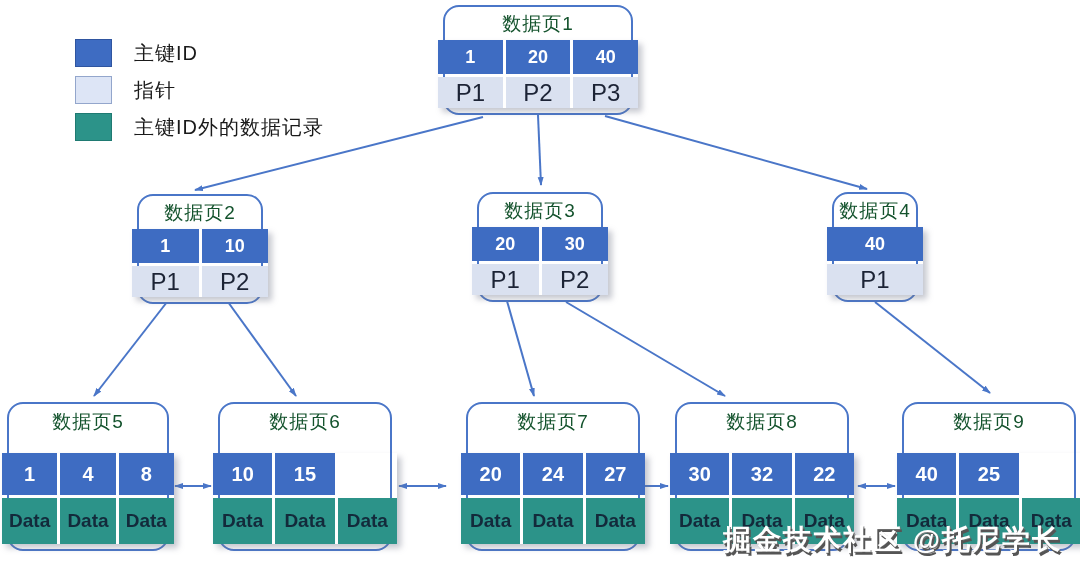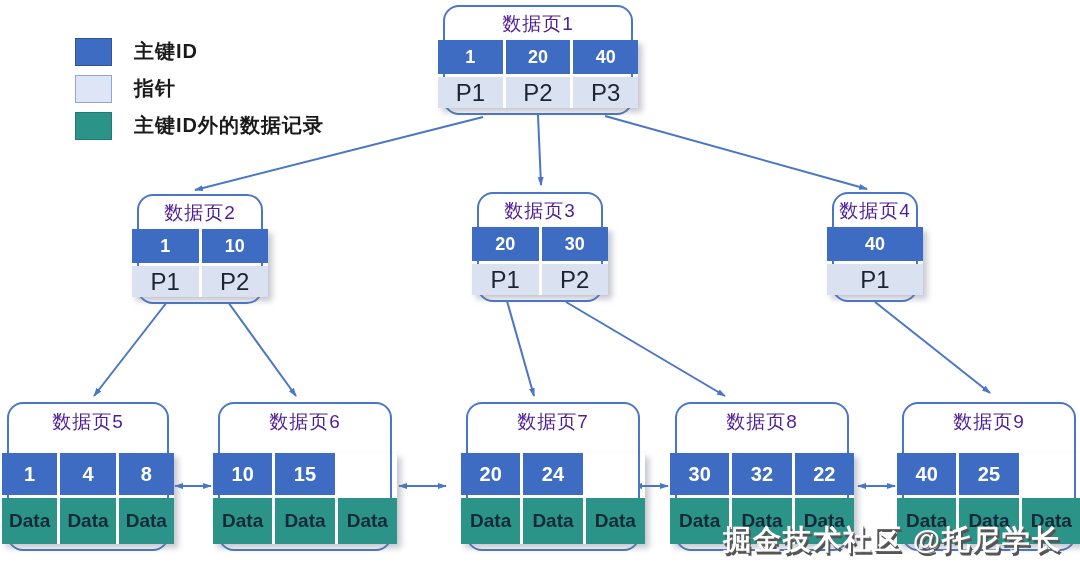--- a/index.html
+++ b/index.html
@@ -2,30 +2,30 @@
 <html><head>
 <meta charset="utf-8">
 <style>
   html,body{margin:0;padding:0;background:#fff;}
   #canvas{
     position:relative;width:1080px;height:565px;background:#ffffff;overflow:hidden;
     font-family:"Liberation Sans", sans-serif;
   }
   
   #legend{position:absolute;left:75px;top:38px;}
-  .legend-row{display:flex;align-items:flex-start;margin-bottom:7px;height:30px;font-weight:bold;}
+  .legend-row{display:flex;align-items:center;margin-bottom:7px;height:30px;}
   .legend-swatch{width:37px;height:28px;border:1px solid rgba(0,0,0,.25);box-sizing:border-box;}
   .legend-label{margin-left:22px;font-size:20px;color:#1a1a1a;letter-spacing:1px;}
   
   .node{
     position:absolute;border:2px solid #4A76C8;border-radius:16px;background:#fff;
     box-sizing:border-box;padding-bottom:5px;
   }
   .node .title{
-    text-align:center;color:#4c1d95;letter-spacing:1px;
+    text-align:center;color:#14532d;letter-spacing:1px;
   }
   .lvl .title{height:33px;line-height:33px;font-size:19px;}
   .leaf .title{height:49px;line-height:35px;font-size:19px;}
   .tbl{margin:0 -7px;box-shadow:4px 4px 6px rgba(110,115,135,.40);}
   .row{display:grid;gap:3px;}
   .row + .row{margin-top:3px;}
   .c1{grid-template-columns:repeat(1,1fr);}
   .c2{grid-template-columns:repeat(2,1fr);}
   .c3{grid-template-columns:repeat(3,1fr);}
   .cell{text-align:center;overflow:hidden;}
@@ -171,20 +171,21 @@
       </div>
     </div>
   </div>
 
   <div class="node leaf" style="left:453px;top:402px;width:174px;margin-left:13px;">
     <div class="title">数据页7</div>
     <div class="tbl">
       <div class="row c3">
         <div class="cell key">20</div>
         <div class="cell key">24</div>
+        <div class="cell key">27</div>
       </div>
       <div class="row c3">
         <div class="cell rec">Data</div>
         <div class="cell rec">Data</div>
         <div class="cell rec">Data</div>
       </div>
     </div>
   </div>
 
   <div class="node leaf" style="left:675px;top:402px;width:174px;">

